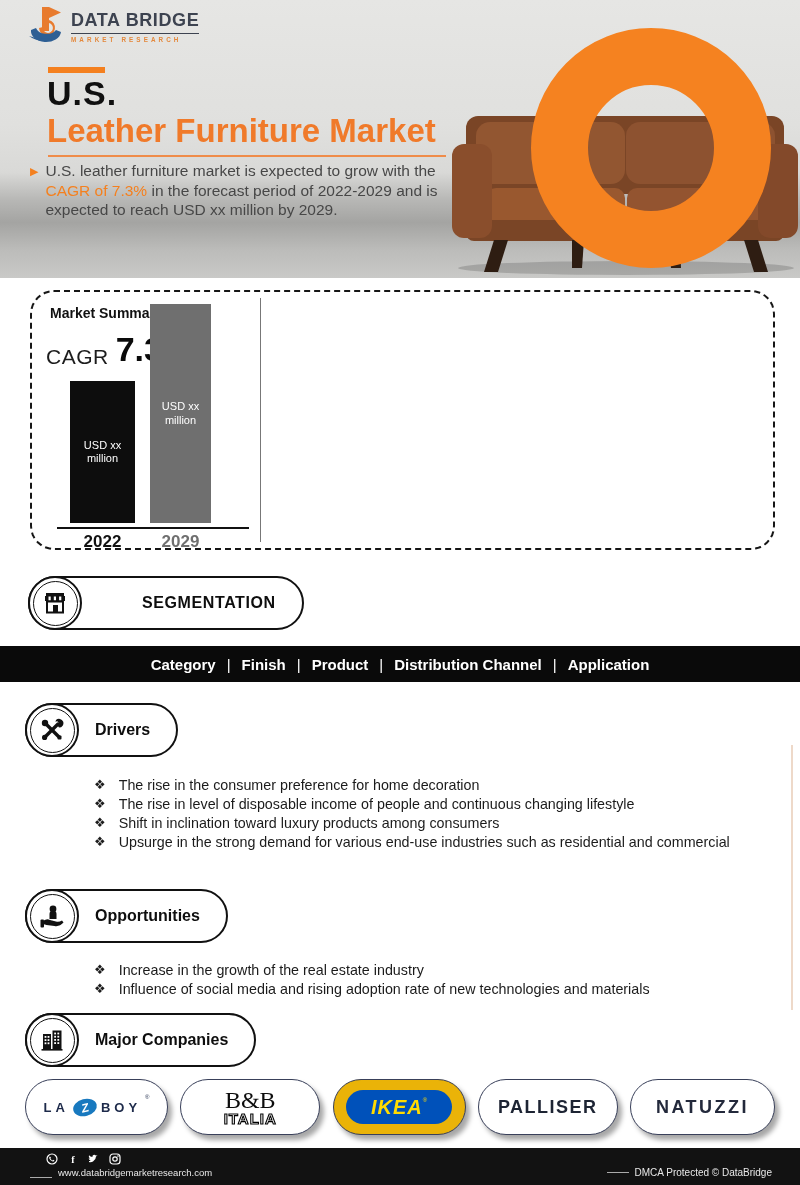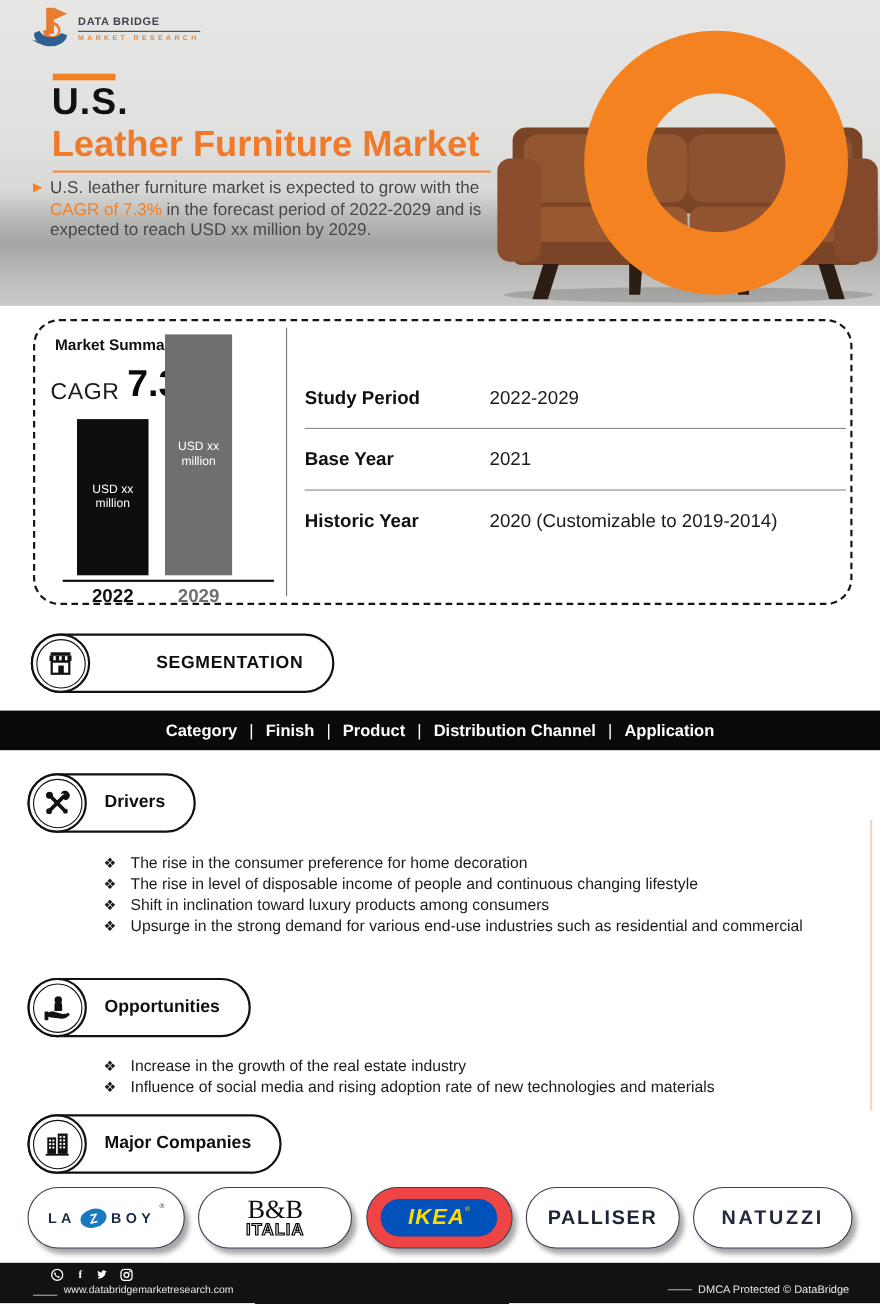--- a/index.html
+++ b/index.html
@@ -3,21 +3,21 @@
 <meta charset="utf-8">
 <style>
   html,body{margin:0;padding:0;background:#fff;}
   .page{position:relative;width:800px;height:1185px;overflow:hidden;
         font-family:"Liberation Sans","DejaVu Sans",sans-serif;background:#fff;}
 
   
   .hero{position:absolute;left:0;top:0;width:800px;height:278px;
         background:linear-gradient(180deg,#e6e6e4 0%,#e0e0de 45%,#d9d9d7 62%,#b7b7b5 72%,#a4a4a2 80%,#bcbcba 90%,#c9c9c7 100%);}
   .logo{position:absolute;left:28px;top:6px;display:flex;align-items:center;gap:7px;}
-  .logo-text .lt1{font-size:10px;font-weight:bold;color:#3d4350;letter-spacing:.6px;
+  .logo-text .lt1{font-size:18px;font-weight:bold;color:#3d4350;letter-spacing:.6px;
                   border-bottom:1.5px solid #3d4350;padding-bottom:2px;}
   .logo-text .lt2{font-size:6.3px;color:#e4883b;letter-spacing:3.1px;margin-top:2px;font-weight:bold;}
   .kicker-bar{position:absolute;left:48px;top:67px;width:57px;height:6px;background:#f4801f;}
   .us-heading{position:absolute;left:47px;top:74px;font-size:34px;font-weight:bold;color:#101010;letter-spacing:1px;}
   .main-title{position:absolute;left:47px;top:112px;font-size:33px;font-weight:600;color:#f07a2a;}
   .title-rule{position:absolute;left:48px;top:155px;width:398px;height:1.5px;background:#ef8c4a;}
   .desc{position:absolute;left:30px;top:161px;width:445px;display:flex;gap:7px;z-index:4;}
   .desc .tri{color:#f4801f;font-size:11px;line-height:20px;}
   .desc .dtext{font-size:15.5px;line-height:19.5px;color:#474747;}
   .desc .hl{color:#f4801f;}
@@ -83,21 +83,21 @@
   .lg{height:56px;border:1.5px solid #39405a;border-radius:28px;background:#fff;box-sizing:border-box;
       display:flex;align-items:center;justify-content:center;box-shadow:4px 5px 5px rgba(0,0,0,.35);}
   .lg-lazboy{width:143px;gap:4px;}
   .lz-t{font-size:13px;font-weight:bold;color:#1d2a4a;letter-spacing:4px;}
   .lz-z{width:24px;height:17px;background:#1879bf;border-radius:50%;transform:rotate(-14deg);
         display:flex;align-items:center;justify-content:center;color:#fff;font-size:12px;font-weight:bold;font-style:italic;}
   .lz-r{font-size:6px;color:#1d2a4a;align-self:flex-start;margin-top:14px;}
   .lg-bb{width:140px;flex-direction:column;line-height:1;}
   .bb-top{font-family:"Liberation Serif","DejaVu Serif",serif;font-size:24px;font-weight:normal;color:#0d0d0d;}
   .bb-bot{font-size:15px;font-weight:bold;color:#fff;-webkit-text-stroke:1.1px #000;letter-spacing:1px;margin-top:-1px;}
-  .lg-ikea{width:133px;background:#ef4444;align-items:center;}
+  .lg-ikea{width:133px;background:#eab308;align-items:center;}
   .ikea-oval{width:106px;height:34px;background:#0051ba;border-radius:17px;
              display:flex;align-items:center;justify-content:center;}
   .ikea-t{color:#ffdb00;font-size:20px;font-weight:800;font-style:italic;letter-spacing:1px;}
   .ikea-r{color:#ffdb00;font-size:6px;align-self:flex-start;margin-top:7px;}
   .lg-natuzzi{width:145px;}
   .nz-t{font-size:18px;font-weight:600;color:#23293b;letter-spacing:2.5px;}
   .lg-palliser{width:140px;}
   .pl-t{font-size:18px;font-weight:bold;color:#1d2433;letter-spacing:1.5px;}
 
   
@@ -176,34 +176,20 @@
     <div class="bar bar-2022" style="height: 142px; background: rgb(13, 13, 13);">
       <span class="bar-label">USD xx million</span>
     </div>
     <div class="bar bar-2029" style="height: 219px; background: rgb(111, 111, 111);">
       <span class="bar-label">USD xx million</span>
     </div>
     <div class="axis"></div>
     <div class="year year-2022">2022</div>
     <div class="year year-2029">2029</div>
 
-    <div class="sum-table">
-      <div class="srow b">
-        <span class="sl">Study Period</span>
-        <span class="sv">2022-2029</span>
-      </div>
-      <div class="srow b">
-        <span class="sl">Base Year</span>
-        <span class="sv">2021</span>
-      </div>
-      <div class="srow">
-        <span class="sl">Historic Year</span>
-        <span class="sv">2020 (Customizable to 2019-2014)</span>
-      </div>
-    </div>
   </div>
 
   <div class="pill pill-seg">
     <div class="pill-ic">
       <div class="pill-ic-inner">
         <svg width="26" height="26" viewBox="0 0 26 26">
           <rect x="4" y="3" width="18" height="3" fill="#111"></rect>
           <path d="M3 6 h20 v5 h-20 z" fill="#111"></path>
           <rect x="6.5" y="6.5" width="2.2" height="4" fill="#fff"></rect>
           <rect x="11.8" y="6.5" width="2.2" height="4" fill="#fff"></rect>

